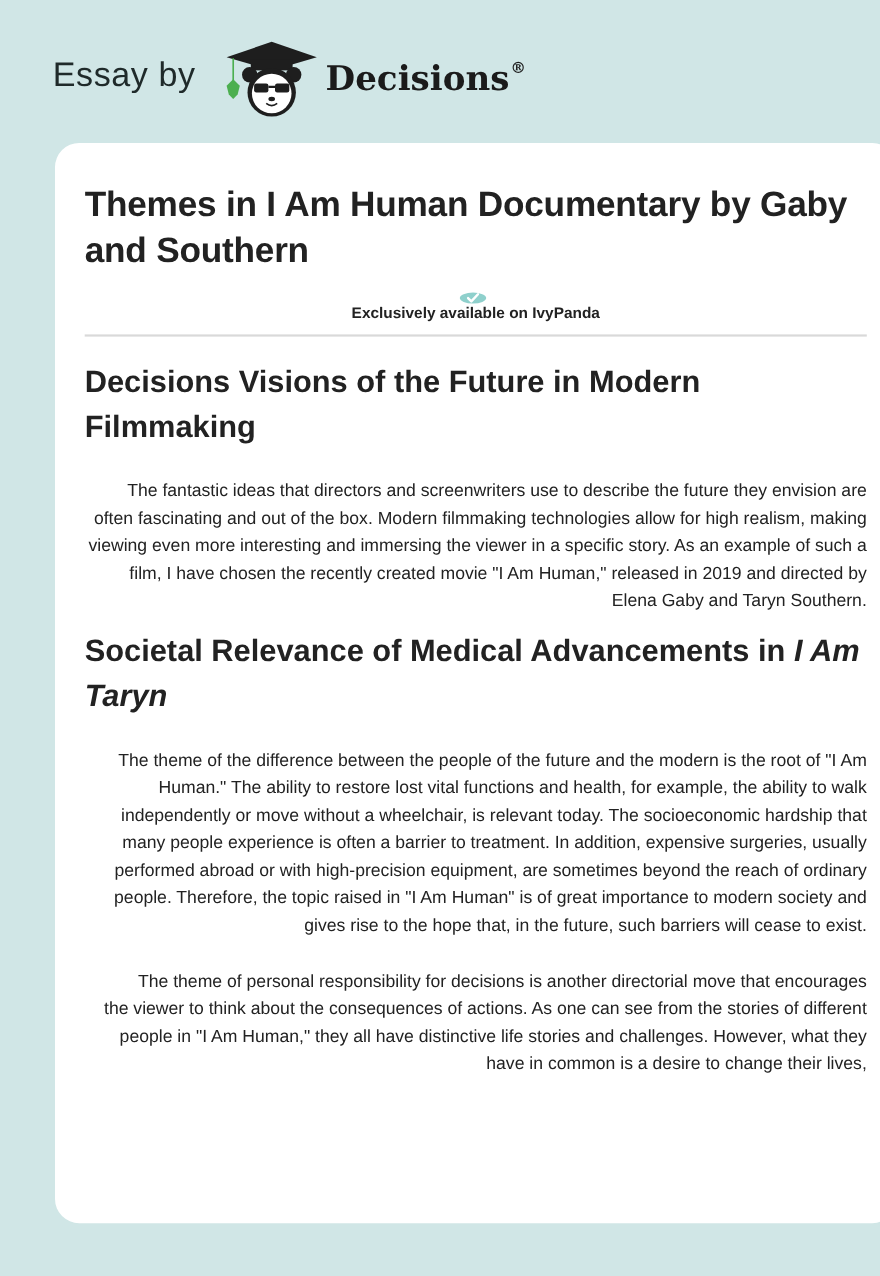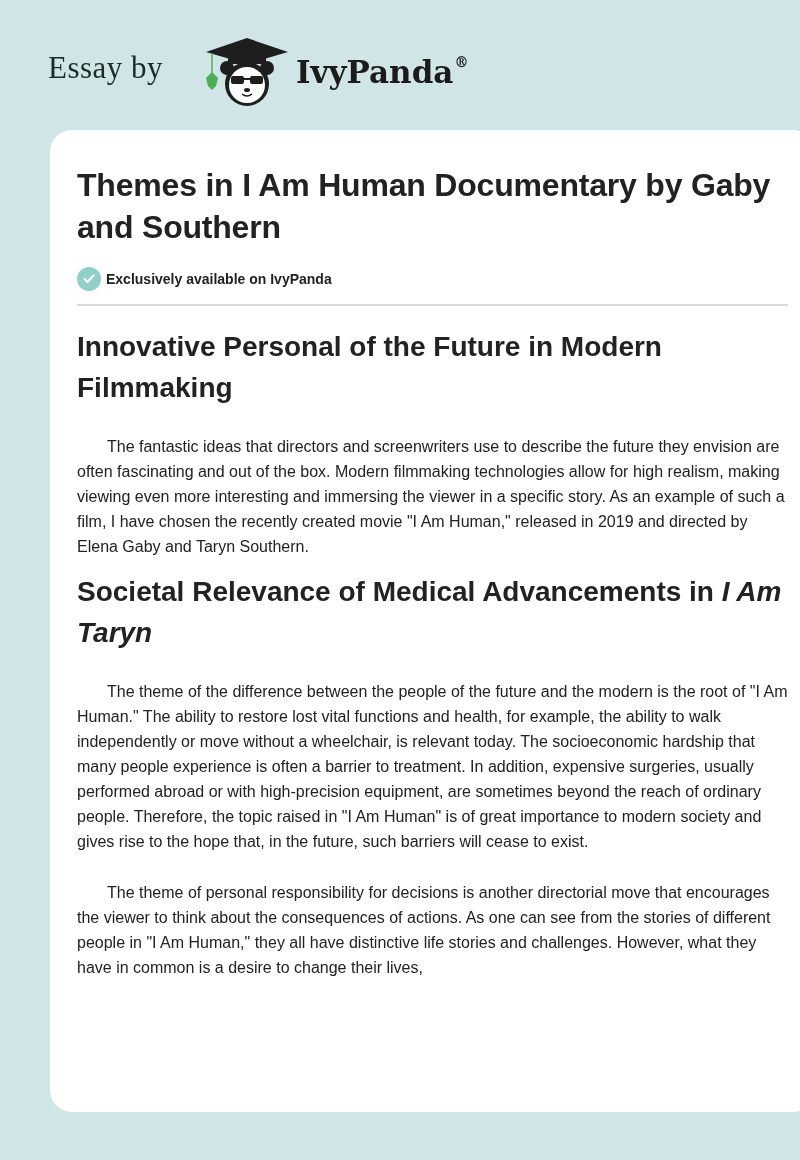--- a/index.html
+++ b/index.html
@@ -7,55 +7,56 @@
     width: 800px; height: 1160px; overflow: hidden;
     background: #d0e6e6;
     font-family: "Liberation Sans", sans-serif;
     color: #222;
   }
   .header {
     height: 130px; position: relative;
   }
   .brand-prefix {
     position: absolute; left: 48px; top: 50px;
-    font-family: Liberation Serif, serif;
+    font-family: Liberation Sans, sans-serif;
     font-size: 31px; color: #1f2a2a; letter-spacing: 0.5px;
   }
   .logo-icon { position: absolute; left: 202px; top: 36px; width: 90px; height: 72px; }
   .brand-name {
     position: absolute; left: 296px; top: 54px;
     font-family: "DejaVu Serif", serif; font-weight: bold;
     font-size: 31px; color: #1b1b1b;
   }
   .brand-name sup { font-size: 14px; font-weight: bold; vertical-align: 16px; margin-left: 1px; }
   .card {
     position: absolute; left: 50px; top: 130px; width: 765px; height: 982px;
     background: #fff; border-radius: 22px; overflow: hidden;
   }
   .card-inner { padding: 34px 27px 0 27px; }
   h1 {
     margin: 0; font-size: 32px; line-height: 42px; font-weight: bold; color: #222;
     letter-spacing: -0.2px;
   }
-  .badge { display: flex; align-items: center; margin-top: 18px; height: 26px; }
+  .badge { display: flex; align-items: center; margin-top: 18px; height: 26px; flex-direction: column; }
   .badge-icon {
     width: 24px; height: 24px; border-radius: 50%; background: #8fd0cc;
     display: flex; align-items: center; justify-content: center; margin-right: 5px;
   }
   .badge-text { font-size: 14px; font-weight: bold; color: #222; }
   .divider { height: 2px; background: #d9d9d9; margin-top: 12px; }
   h2 {
     margin: 0; font-size: 28px; line-height: 41px; font-weight: bold; color: #222;
   }
   h2.s1 { margin-top: 20px; }
   h2.s2 { margin-top: 12px; }
   h2.s3 { margin-top: 14px; }
   p {
     margin: 26px 0 0 0; font-size: 16px; line-height: 25px; color: #222;
     text-indent: 30px;
+    text-align: right;
   }
 </style>
 </head>
 <body>
 
 <div class="header">
   <span class="brand-prefix">Essay by</span>
   <svg class="logo-icon" viewBox="0 0 90 72">
 
     <polygon points="45,2 86,16 45,28 4,16" fill="#1e1e1e"></polygon>
@@ -69,39 +70,39 @@
     <circle cx="45" cy="48" r="22" fill="#1e1e1e"></circle>
     <circle cx="45" cy="49" r="18" fill="#fff"></circle>
 
     <rect x="29" y="40" width="13" height="8" rx="2" fill="#1e1e1e"></rect>
     <rect x="48" y="40" width="13" height="8" rx="2" fill="#1e1e1e"></rect>
     <line x1="42" y1="43" x2="48" y2="43" stroke="#1e1e1e" stroke-width="2"></line>
 
     <ellipse cx="45" cy="54" rx="3" ry="2" fill="#1e1e1e"></ellipse>
     <path d="M40,58 Q45,62 50,58" stroke="#1e1e1e" stroke-width="1.5" fill="none"></path>
   </svg>
-  <span class="brand-name"><span>IvyPanda</span><sup>®</sup></span>
+  <span class="brand-name"><span>Decisions</span><sup>®</sup></span>
 </div>
 
 <div class="card">
   <div class="card-inner">
     <h1>Themes in I Am Human Documentary by Gaby and Southern</h1>
 
     <div class="badge">
       <span class="badge-icon">
         <svg width="12" height="10" viewBox="0 0 12 10">
             <path d="M1.5,5 L4.5,8 L10.5,1.5" stroke="#fff" stroke-width="2.2" fill="none" stroke-linecap="round" stroke-linejoin="round"></path>
           </svg>
       </span>
       <span class="badge-text">Exclusively available on IvyPanda</span>
     </div>
 
     <div class="divider"></div>
 
-    <h2 class="s1">Innovative Personal of the Future in Modern Filmmaking</h2>
+    <h2 class="s1">Decisions Visions of the Future in Modern Filmmaking</h2>
     <p>The fantastic ideas that directors and screenwriters use to describe the future they envision are often fascinating and out of the box. Modern filmmaking technologies allow for high realism, making viewing even more interesting and immersing the viewer in a specific story. As an example of such a film, I have chosen the recently created movie "I Am Human," released in 2019 and directed by Elena Gaby and Taryn Southern.</p>
 
     <h2 class="s2"><span>Societal Relevance of Medical Advancements in </span><em>I Am Taryn</em></h2>
     <p>The theme of the difference between the people of the future and the modern is the root of "I Am Human." The ability to restore lost vital functions and health, for example, the ability to walk independently or move without a wheelchair, is relevant today. The socioeconomic hardship that many people experience is often a barrier to treatment. In addition, expensive surgeries, usually performed abroad or with high-precision equipment, are sometimes beyond the reach of ordinary people. Therefore, the topic raised in "I Am Human" is of great importance to modern society and gives rise to the hope that, in the future, such barriers will cease to exist.</p>
 
     <p>The theme of personal responsibility for decisions is another directorial move that encourages the viewer to think about the consequences of actions. As one can see from the stories of different people in "I Am Human," they all have distinctive life stories and challenges. However, what they have in common is a desire to change their lives,</p>
   </div>
 </div>
 
 </body></html>

